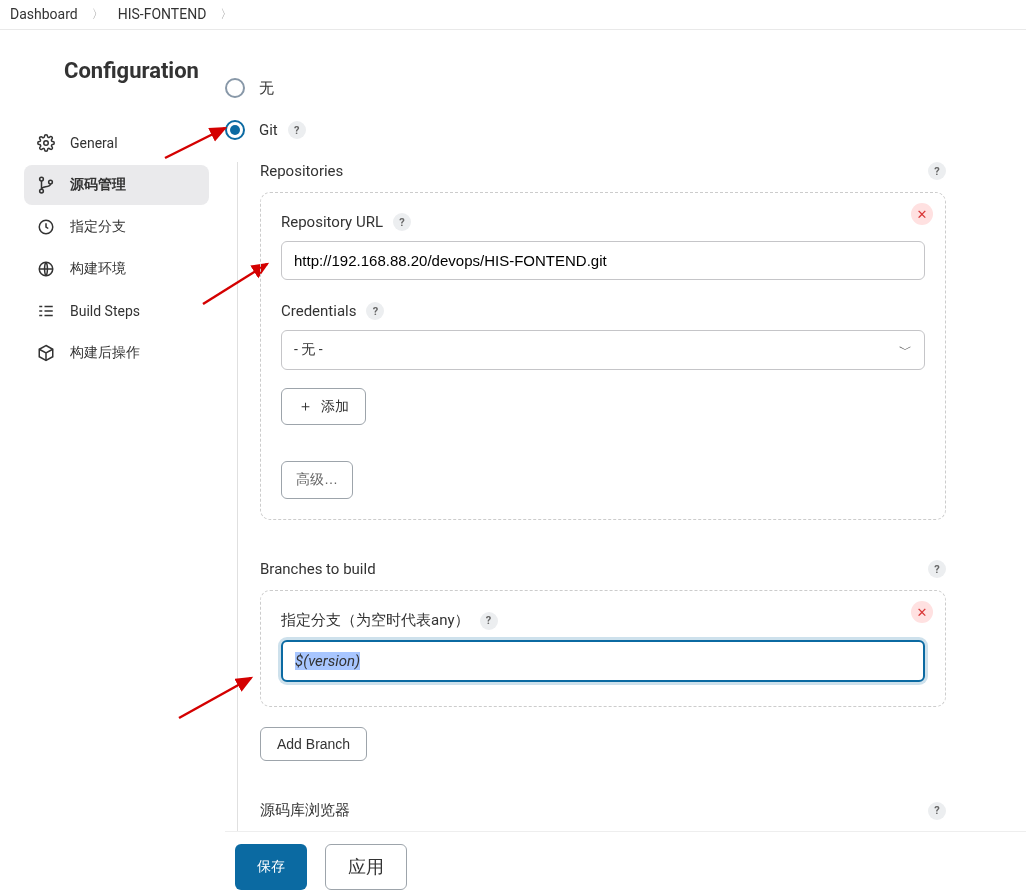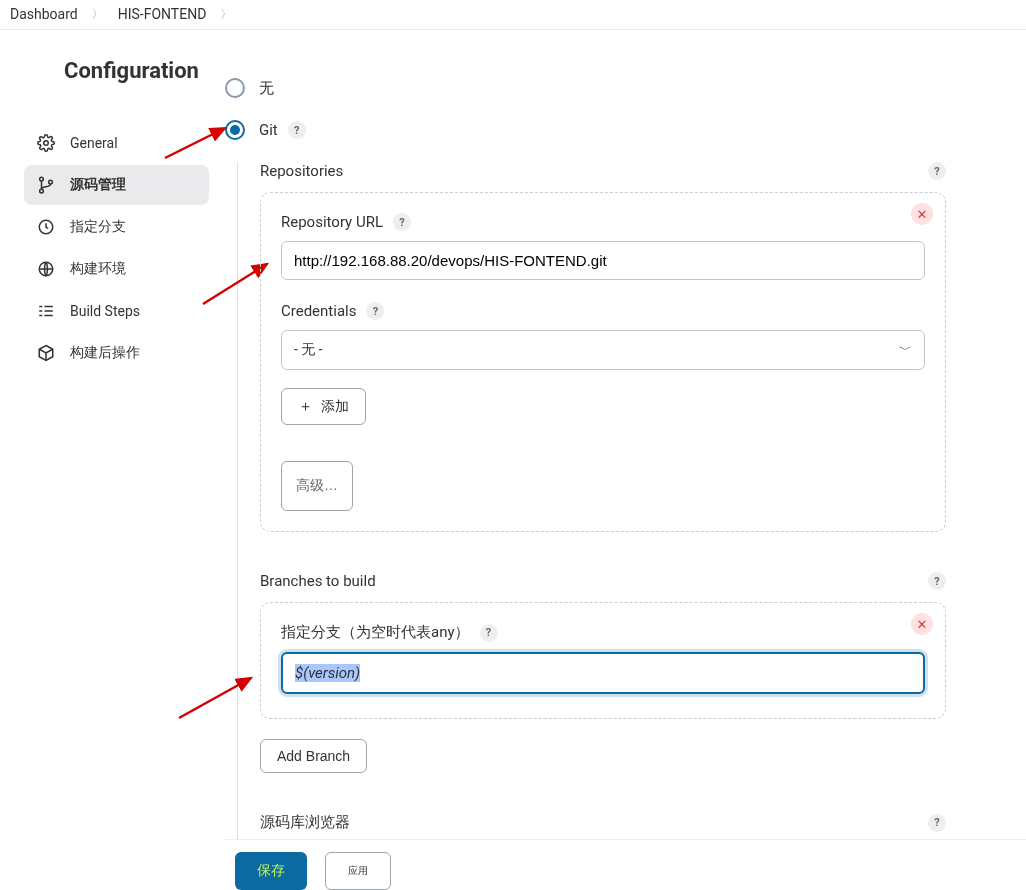--- a/index.html
+++ b/index.html
@@ -22,25 +22,25 @@
 .radio-lbl { font-size: 15px; }
 .help { width: 18px; height: 18px; border-radius: 50%; background: #eceef0; color: #666; display: inline-flex; align-items: center; justify-content: center; font-size: 11px; margin-left: 10px; cursor: pointer; font-weight:700; }
 .sec-title { font-size: 15px; margin-bottom: 12px; margin-top: 8px; display:flex; align-items:center;justify-content:space-between; }
 .dashed-box { border: 1.5px dashed #ccc; border-radius: 10px; padding: 20px; position: relative; margin-bottom: 20px; }
 .close-btn { position: absolute; top: 10px; right: 12px; width: 22px; height: 22px; border-radius: 50%; background: #ffe1e1; color: #d93838; display: flex; align-items: center; justify-content: center; font-size: 13px; cursor: pointer; }
 .fld-lbl { font-size: 15px; margin-bottom: 10px; display:flex; align-items:center; }
 .text-input { width: 100%; border: 1.5px solid #c5c5c8; border-radius: 6px; padding: 10px 12px; font-size: 15px; margin-bottom: 22px; outline: none; background:#fff; }
 .text-input.focus { border: 2px solid #0b6aa2; box-shadow: 0 0 0 3px rgba(11,106,162,0.2); background: #fff; }
 .select { width: 100%; border: 1.5px solid #c5c5c8; border-radius: 6px; padding: 10px 12px; font-size: 14px; background:#fff; display:flex; justify-content:space-between; align-items:center; cursor:pointer; margin-bottom:18px; }
 .btn-outline { border: 1.5px solid #9da4ab; background: #fff; border-radius: 6px; padding: 8px 16px; font-size: 14px; cursor: pointer; color:#333; display:inline-flex; align-items:center; }
-.btn-outline.small { padding: 15px 14px; color:#666; }
+.btn-outline.small { padding: 9px 14px; color:#666; }
 .plus { margin-right: 8px; font-size: 15px; }
 .footer { position: fixed; bottom: 0; left: 225px; right: 0; background: #fff; border-top: 1px solid #eee; padding: 12px 0 0 10px; display: flex; gap: 18px; width: calc(1026px - 225px); }
-.btn-save { background: #0b6aa2; color: #bef264; border: none; border-radius: 6px; padding: 10px 22px; font-size: 14px; cursor: pointer; }
-.btn-apply { background: #fff; border: 1.5px solid #9da4ab; border-radius: 6px; padding: 10px 22px; font-size: 10px; cursor: pointer; color:#333; }
+.btn-save { background: #0b6aa2; color: #ffffff; border: none; border-radius: 6px; padding: 10px 22px; font-size: 14px; cursor: pointer; }
+.btn-apply { background: #fff; border: 1.5px solid #9da4ab; border-radius: 6px; padding: 10px 22px; font-size: 18px; cursor: pointer; color:#333; }
 .hl { background: #a8c6ff; }
 .chev { font-size: 13px; color:#555; }
 .arrow-ann { position: absolute; pointer-events: none; }
 </style>
 </head>
 <body>
 
 <div class="breadcrumb">
   <span class="link">Dashboard</span>
   <span class="sep">〉</span>

